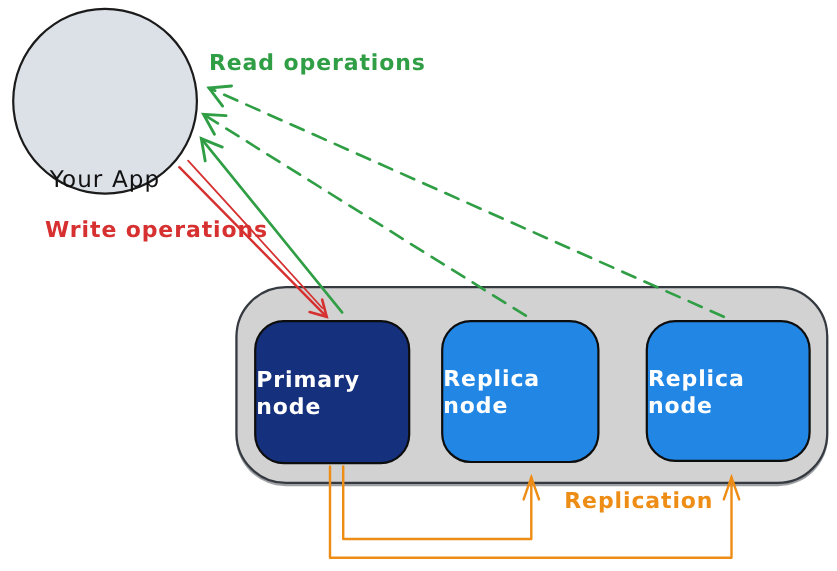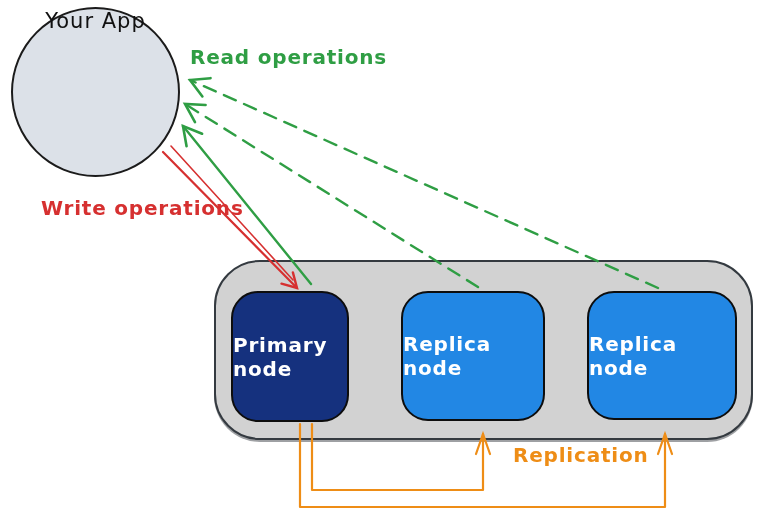--- a/index.html
+++ b/index.html
@@ -10,21 +10,21 @@
     overflow:hidden;
     font-family:"DejaVu Sans", sans-serif;
   }
   
   .app-circle{
     position:absolute;left:11px;top:7px;
     width:165px;height:166px;
     background:var(--app-fill,#dce1e8);
     border:2.5px solid #1b1b1b;
     border-radius:50%;
-    display:flex;align-items:flex-start;justify-content:center;
+    display:flex;align-items:flex-end;justify-content:center;
     z-index:1;
   }
   .app-circle span{
     color:#111;font-size:21px;letter-spacing:1px;
   }
   
   .ann{
     position:absolute;z-index:2;
     font-size:20px;font-weight:bold;letter-spacing:0.8px;
     white-space:nowrap;
@@ -44,21 +44,21 @@
     z-index:1;
   }
   .node{
     position:absolute;top:29px;
     box-sizing:border-box;
     border:2.5px solid #0d0d0d;
     border-radius:27px;
     display:flex;align-items:center;justify-content:center;
     color:#ffffff;font-size:20px;font-weight:bold;letter-spacing:0.8px;
   }
-  .node.primary{left:15px;width:118px;height:131px;background:var(--primary-node-fill,#15317e);}
+  .node.primary{left:15px;width:142px;height:131px;background:var(--primary-node-fill,#15317e);}
   .node.replica1{left:185px;width:144px;height:130px;background:var(--replica-node-fill,#2287e4);}
   .node.replica2{left:371px;width:150px;height:129px;background:var(--replica-node-fill,#2287e4);}
   
   svg.arrows{
     position:absolute;left:0;top:0;z-index:5;pointer-events:none;
   }
   .ln-green{stroke:var(--read-green,#2f9e44);stroke-width:2.4;fill:none;stroke-linecap:round;}
   .ln-green.dashed{stroke-dasharray:13 9;}
   .ln-red{stroke:var(--write-red,#d63030);stroke-width:2.2;fill:none;stroke-linecap:round;}
   .ln-orange{stroke:var(--replication-orange,#ee8d16);stroke-width:2.2;fill:none;stroke-linecap:round;stroke-linejoin:round;}

